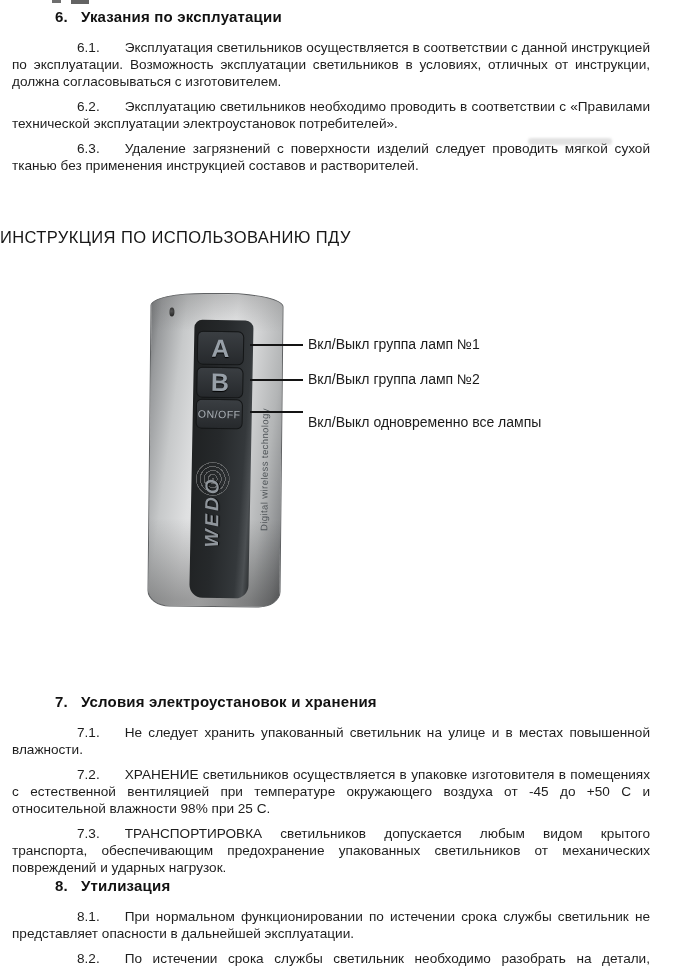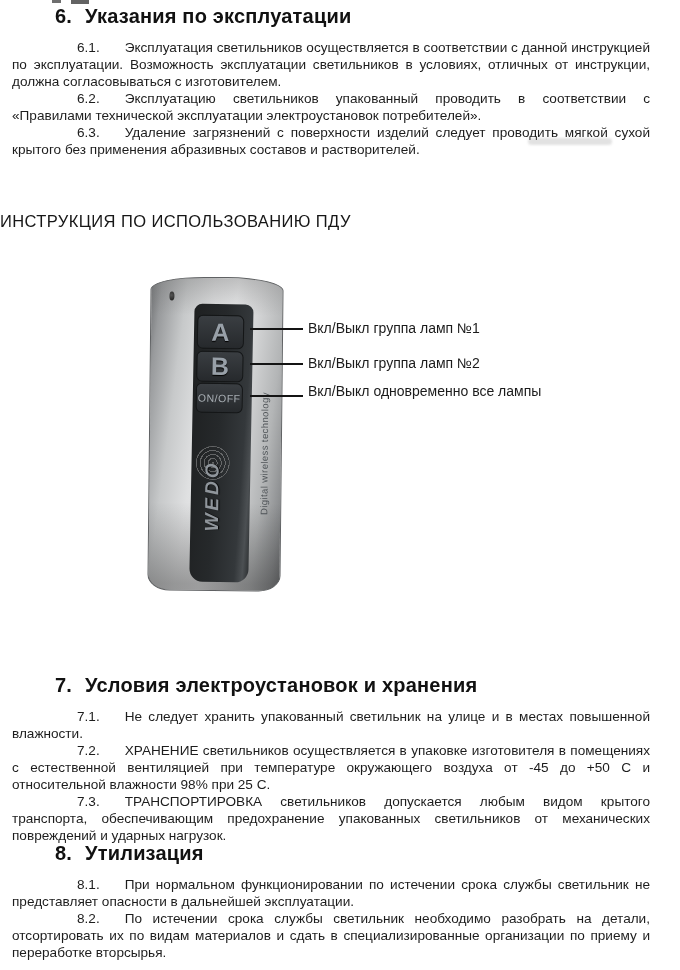--- a/index.html
+++ b/index.html
@@ -9,28 +9,28 @@
     background:#ffffff;
     overflow:hidden;
     font-family:"Liberation Sans","DejaVu Sans",sans-serif;
     color:#1d1d1d;
     box-sizing:border-box;
     padding-top:7px;
   }
   
   .sec-h{
     margin:0 30px 13px 55px;
-    font-size:20px;line-height:19px;
+    font-size:15px;line-height:19px;
     font-weight:bold;color:#111;
     letter-spacing:.2px;
   }
   .sec-h .hnum{margin-right:13px;}
   
   .para{
-    margin:0 30px 0 12px;
+    margin:8px 30px 0 12px;
     font-size:13.6px;line-height:17px;
     text-align:justify;
     text-indent:65px;
     color:#1d1d1d;
   }
   .para .pnum{margin-right:25px;}
   
   .fig-title{
     margin:53px 0 0 0;
     text-align:left;
@@ -92,40 +92,40 @@
     display:flex;align-items:center;justify-content:center;
     font-size:9.5px;color:#4e5357;letter-spacing:.4px;white-space:nowrap;
   }
   
   .leader{position:absolute;left:250px;width:53px;height:2px;background:#141414;}
   .leader.l1{top:97px;} .leader.l2{top:132px;} .leader.l3{top:164px;}
   .fig-label{
     position:absolute;left:308px;height:18px;
     font-size:14px;line-height:18px;color:#1b1b1b;white-space:nowrap;
   }
-  .fig-label.f1{top:88px;} .fig-label.f2{top:123px;} .fig-label.f3{top:151px;}
+  .fig-label.f1{top:88px;} .fig-label.f2{top:123px;} .fig-label.f3{top:166px;}
   
   .artifact{position:absolute;}
   .art-1{left:52px;top:0;width:9px;height:3px;background:#4a4a4a;opacity:.8;}
   .art-2{left:71px;top:0;width:18px;height:4px;background:#3c3c3c;opacity:.8;}
   .art-3{left:528px;top:138px;width:84px;height:7px;background:#9a9a9a;opacity:.28;border-radius:3px;filter:blur(1px);}
 </style>
 </head>
 <body>
 
 <div class="page">
 
   <div class="artifact art-1"></div>
   <div class="artifact art-2"></div>
   <div class="artifact art-3"></div>
 
   <div class="sec-h"><span class="hnum">6.</span><span>Указания по эксплуатации</span></div>
   <p class="para"><span class="pnum">6.1.</span><span>Эксплуатация светильников осуществляется в соответствии с данной инструкцией по эксплуатации. Возможность эксплуатации светильников в условиях, отличных от инструкции,  должна согласовываться с изготовителем.</span></p>
-  <p class="para"><span class="pnum">6.2.</span><span>Эксплуатацию светильников упакованный проводить в соответствии с «Правилами технической эксплуатации электроустановок потребителей».</span></p>
-  <p class="para"><span class="pnum">6.3.</span><span>Удаление загрязнений с поверхности изделий следует проводить мягкой сухой крытого без применения абразивных составов и растворителей.</span></p>
+  <p class="para"><span class="pnum">6.2.</span><span>Эксплуатацию светильников необходимо проводить в соответствии с «Правилами технической эксплуатации электроустановок потребителей».</span></p>
+  <p class="para"><span class="pnum">6.3.</span><span>Удаление загрязнений с поверхности изделий следует проводить мягкой сухой тканью без применения инструкцией составов и растворителей.</span></p>
 
   <div class="fig-title">ИНСТРУКЦИЯ ПО ИСПОЛЬЗОВАНИЮ ПДУ</div>
 
   <div class="figure">
     <div class="remote">
       <div class="led"></div>
       <div class="strip">
         <div class="key key-a">A</div>
         <div class="key key-b">B</div>
         <div class="key key-onoff">ON/OFF</div>

